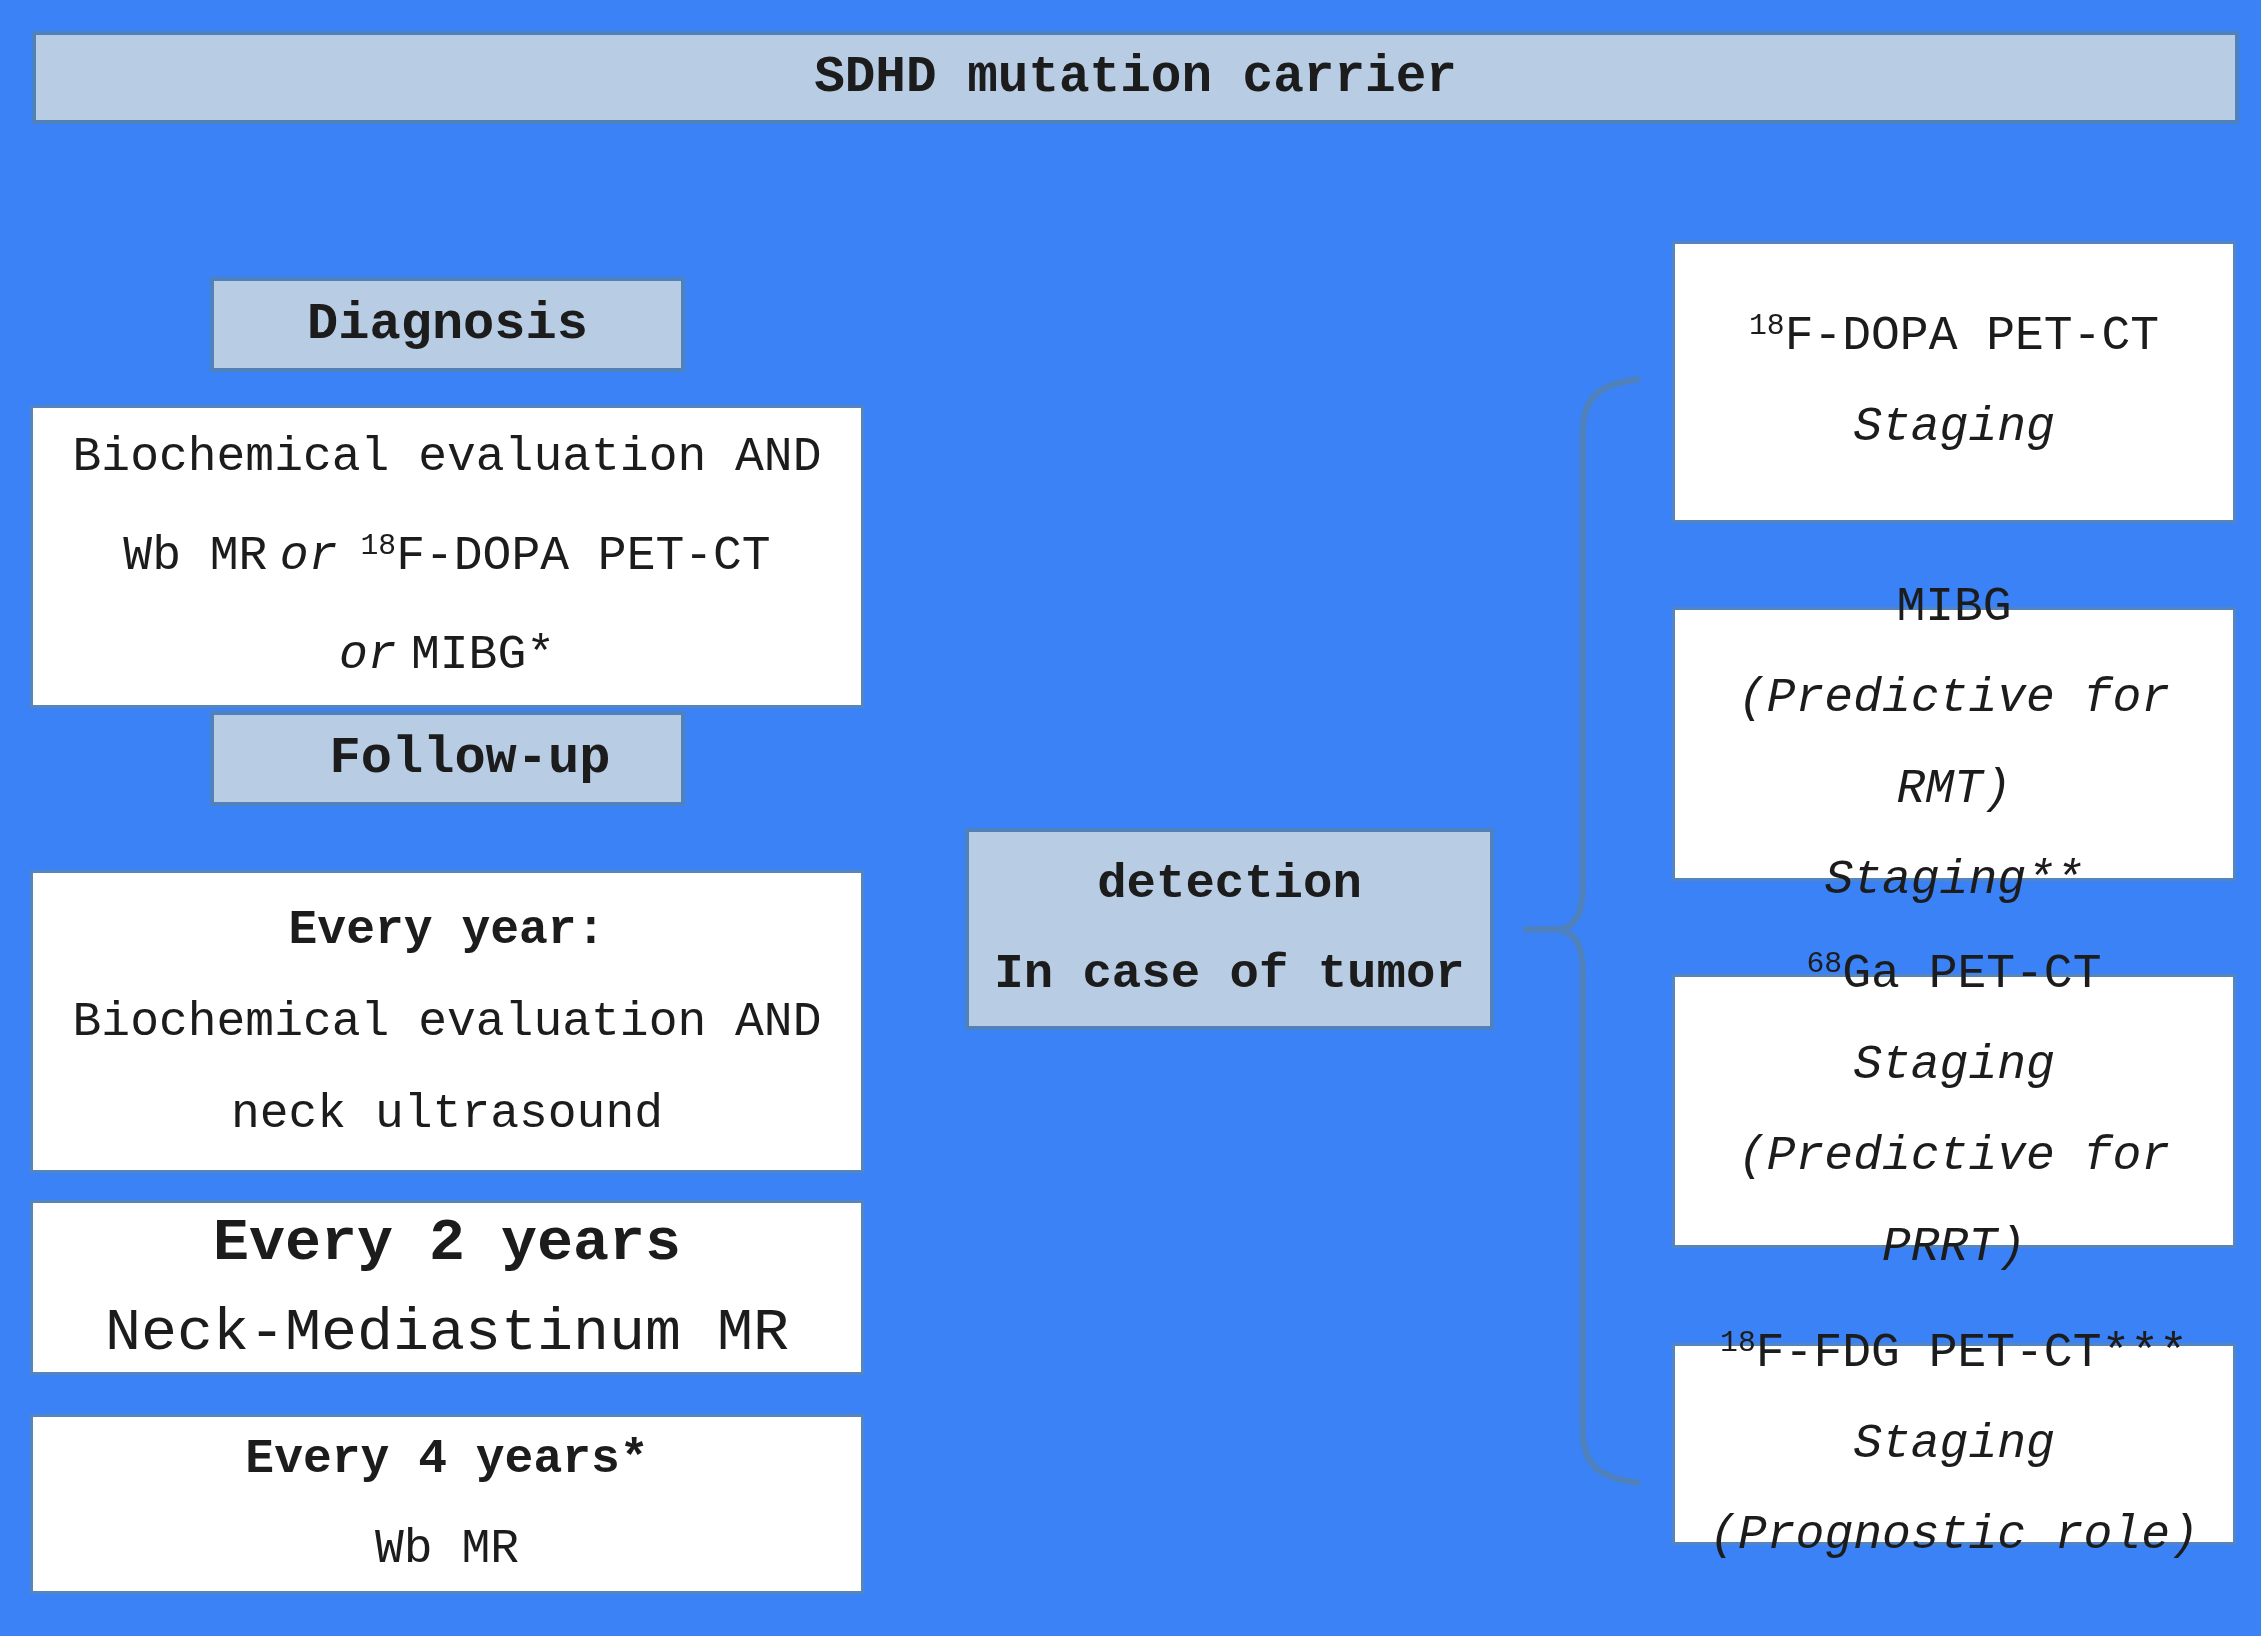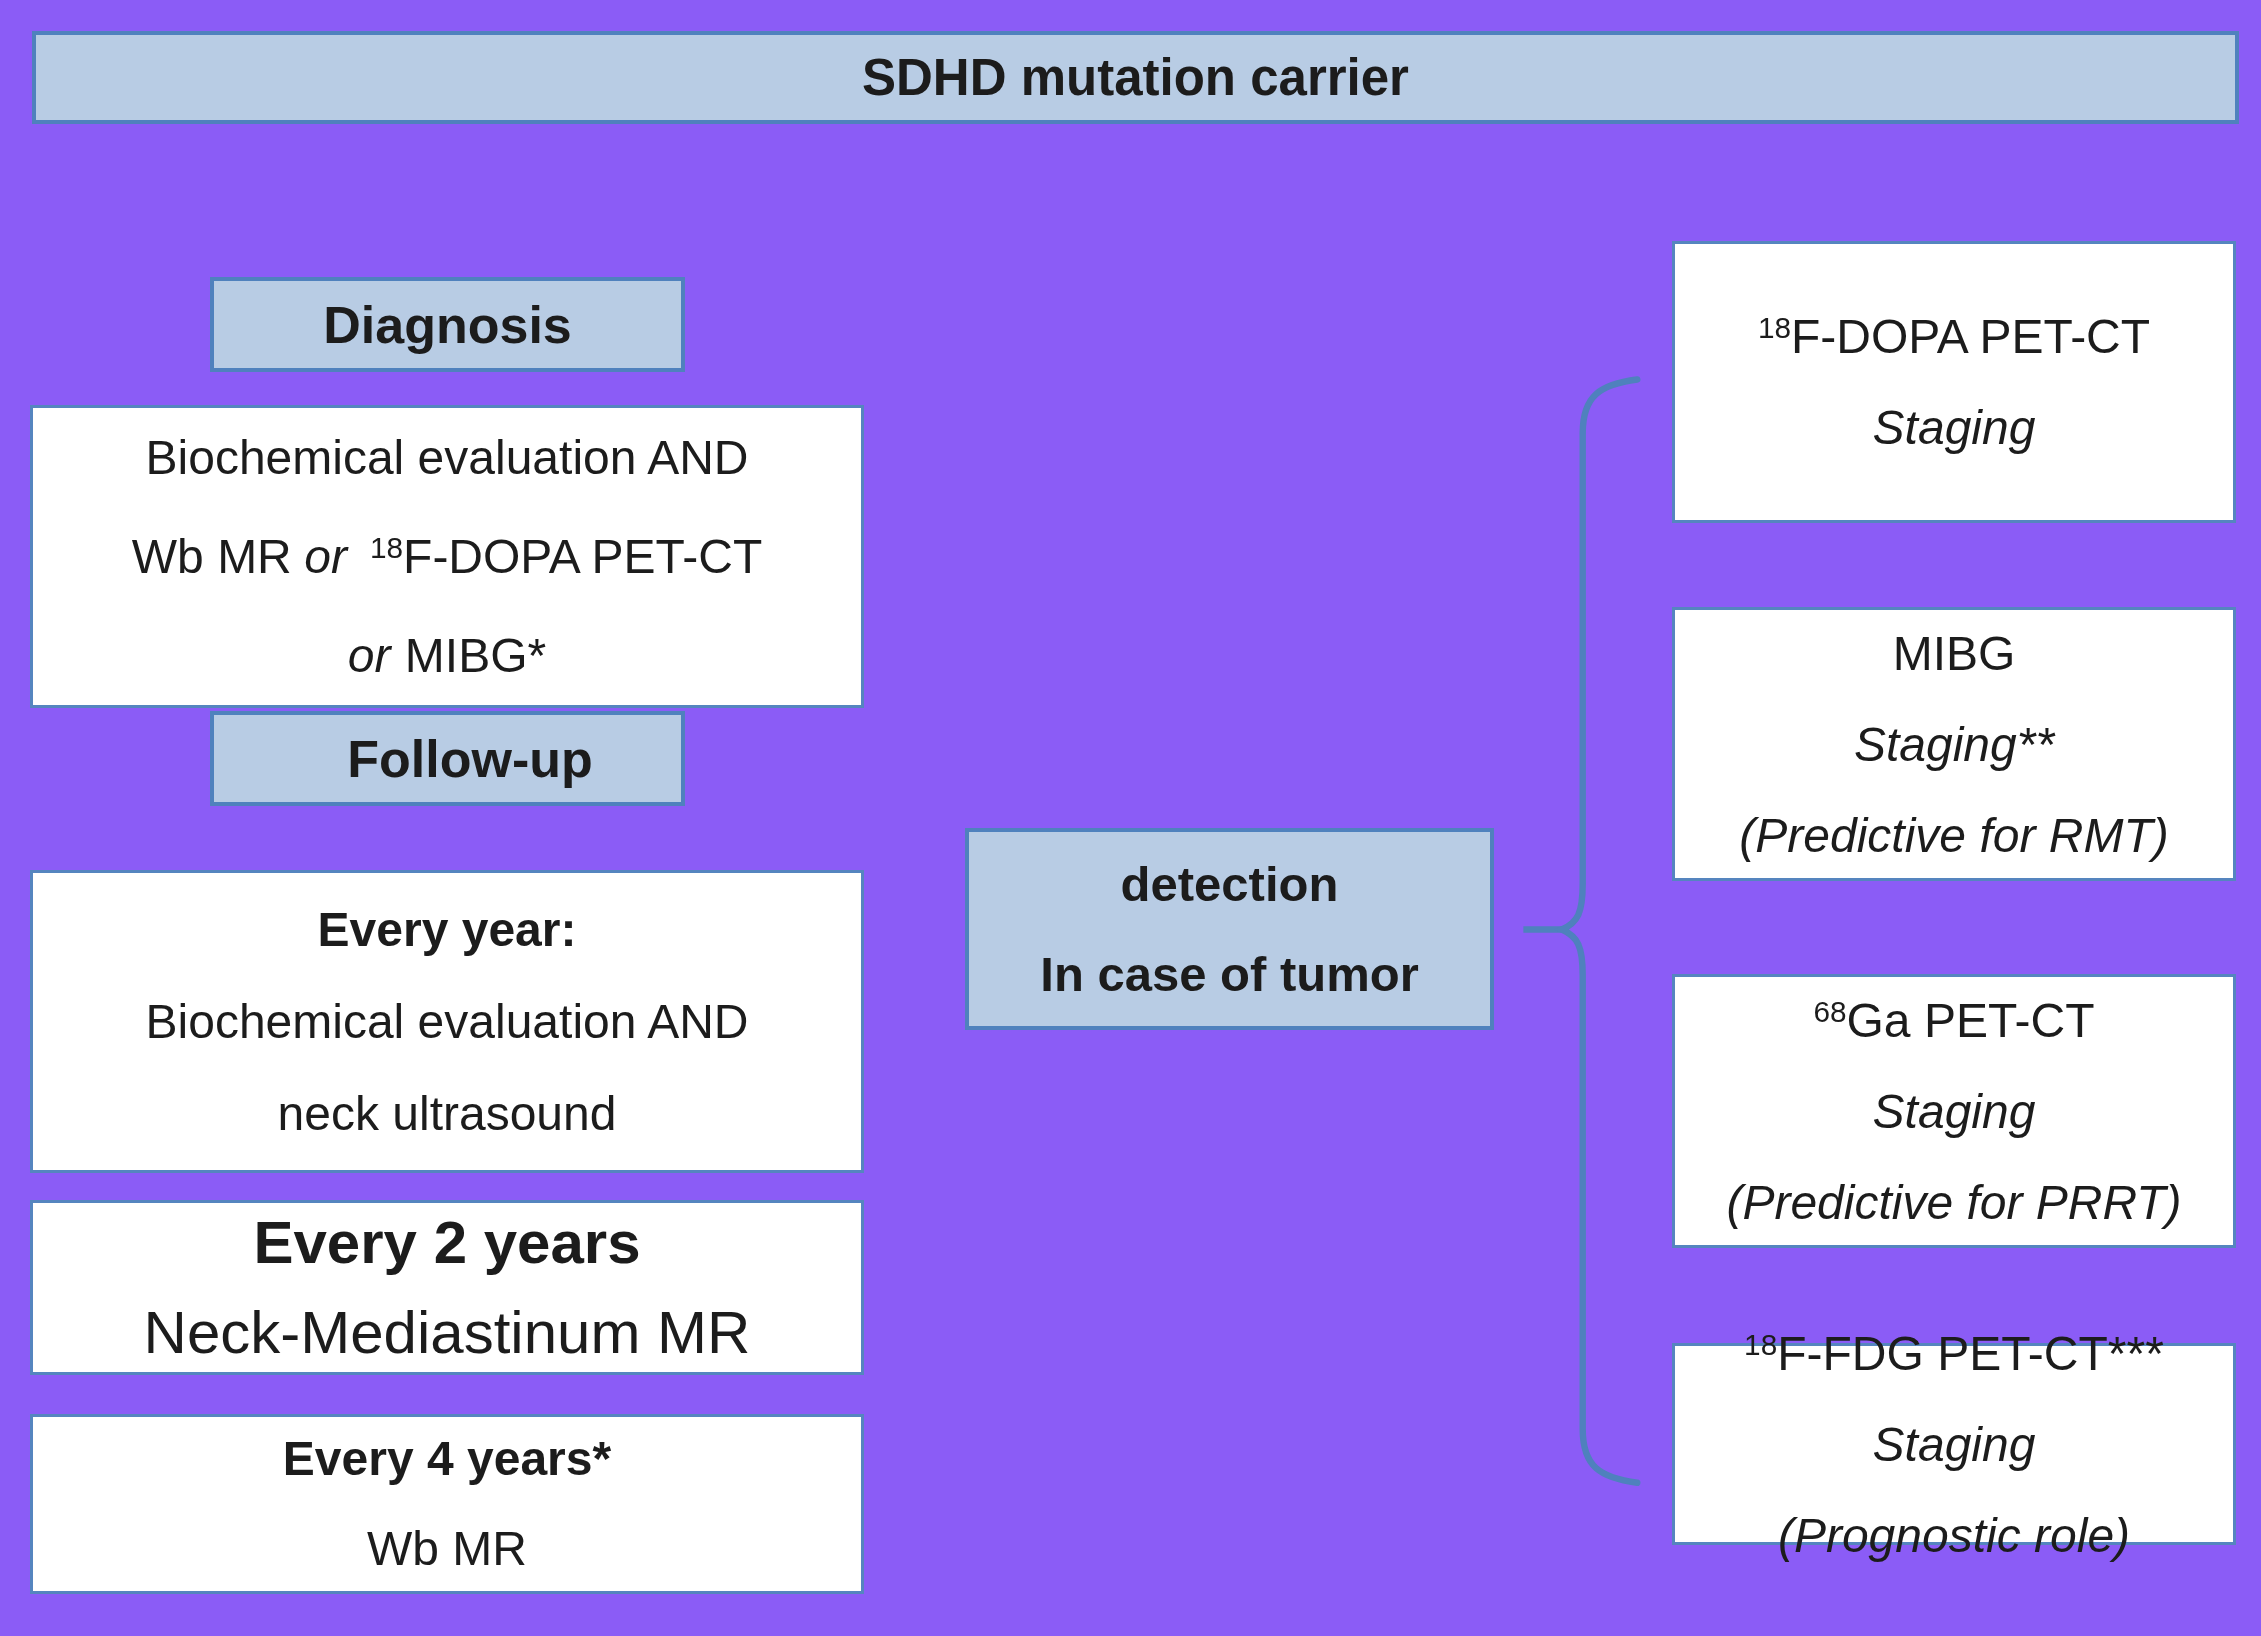--- a/index.html
+++ b/index.html
@@ -1,21 +1,21 @@
 <!DOCTYPE html>
 <html style="font-size:13px"><head>
 <meta charset="utf-8">
 <style>
   html, body { margin: 0; padding: 0; background: #ffffff; }
   .canvas {
     position: relative;
     width: 2261px;
     height: 1637px;
-    background: #8b5cf6;
-    font-family: Liberation Sans, sans-serif;
+    background: #3b82f6;
+    font-family: Liberation Mono, monospace;
     color: #1c1c1c;
     overflow: hidden;
   }
   .box {
     position: absolute;
     box-sizing: border-box;
     display: flex;
     flex-direction: column;
     align-items: center;
     justify-content: center;
@@ -128,22 +128,22 @@
              C 1974 1829 1996 1843 2042 1849" fill="none" stroke="#4f81bd" stroke-width="8" stroke-linecap="round"></path>
   </svg>
 
   <div class="box outlined rbox rbox1">
     <div><sup class="iso">18</sup><span>F-DOPA PET-CT</span></div>
     <div class="ital">Staging</div>
   </div>
 
   <div class="box outlined rbox rbox2">
     <div>MIBG</div>
+    <div class="ital">(Predictive for RMT)</div>
     <div class="ital">Staging**</div>
-    <div class="ital">(Predictive for RMT)</div>
   </div>
 
   <div class="box outlined rbox rbox3">
     <div><sup class="iso">68</sup><span>Ga PET-CT</span></div>
     <div class="ital">Staging</div>
     <div class="ital">(Predictive for PRRT)</div>
   </div>
 
   <div class="box outlined rbox rbox4">
     <div><sup class="iso">18</sup><span>F-FDG PET-CT***</span></div>

